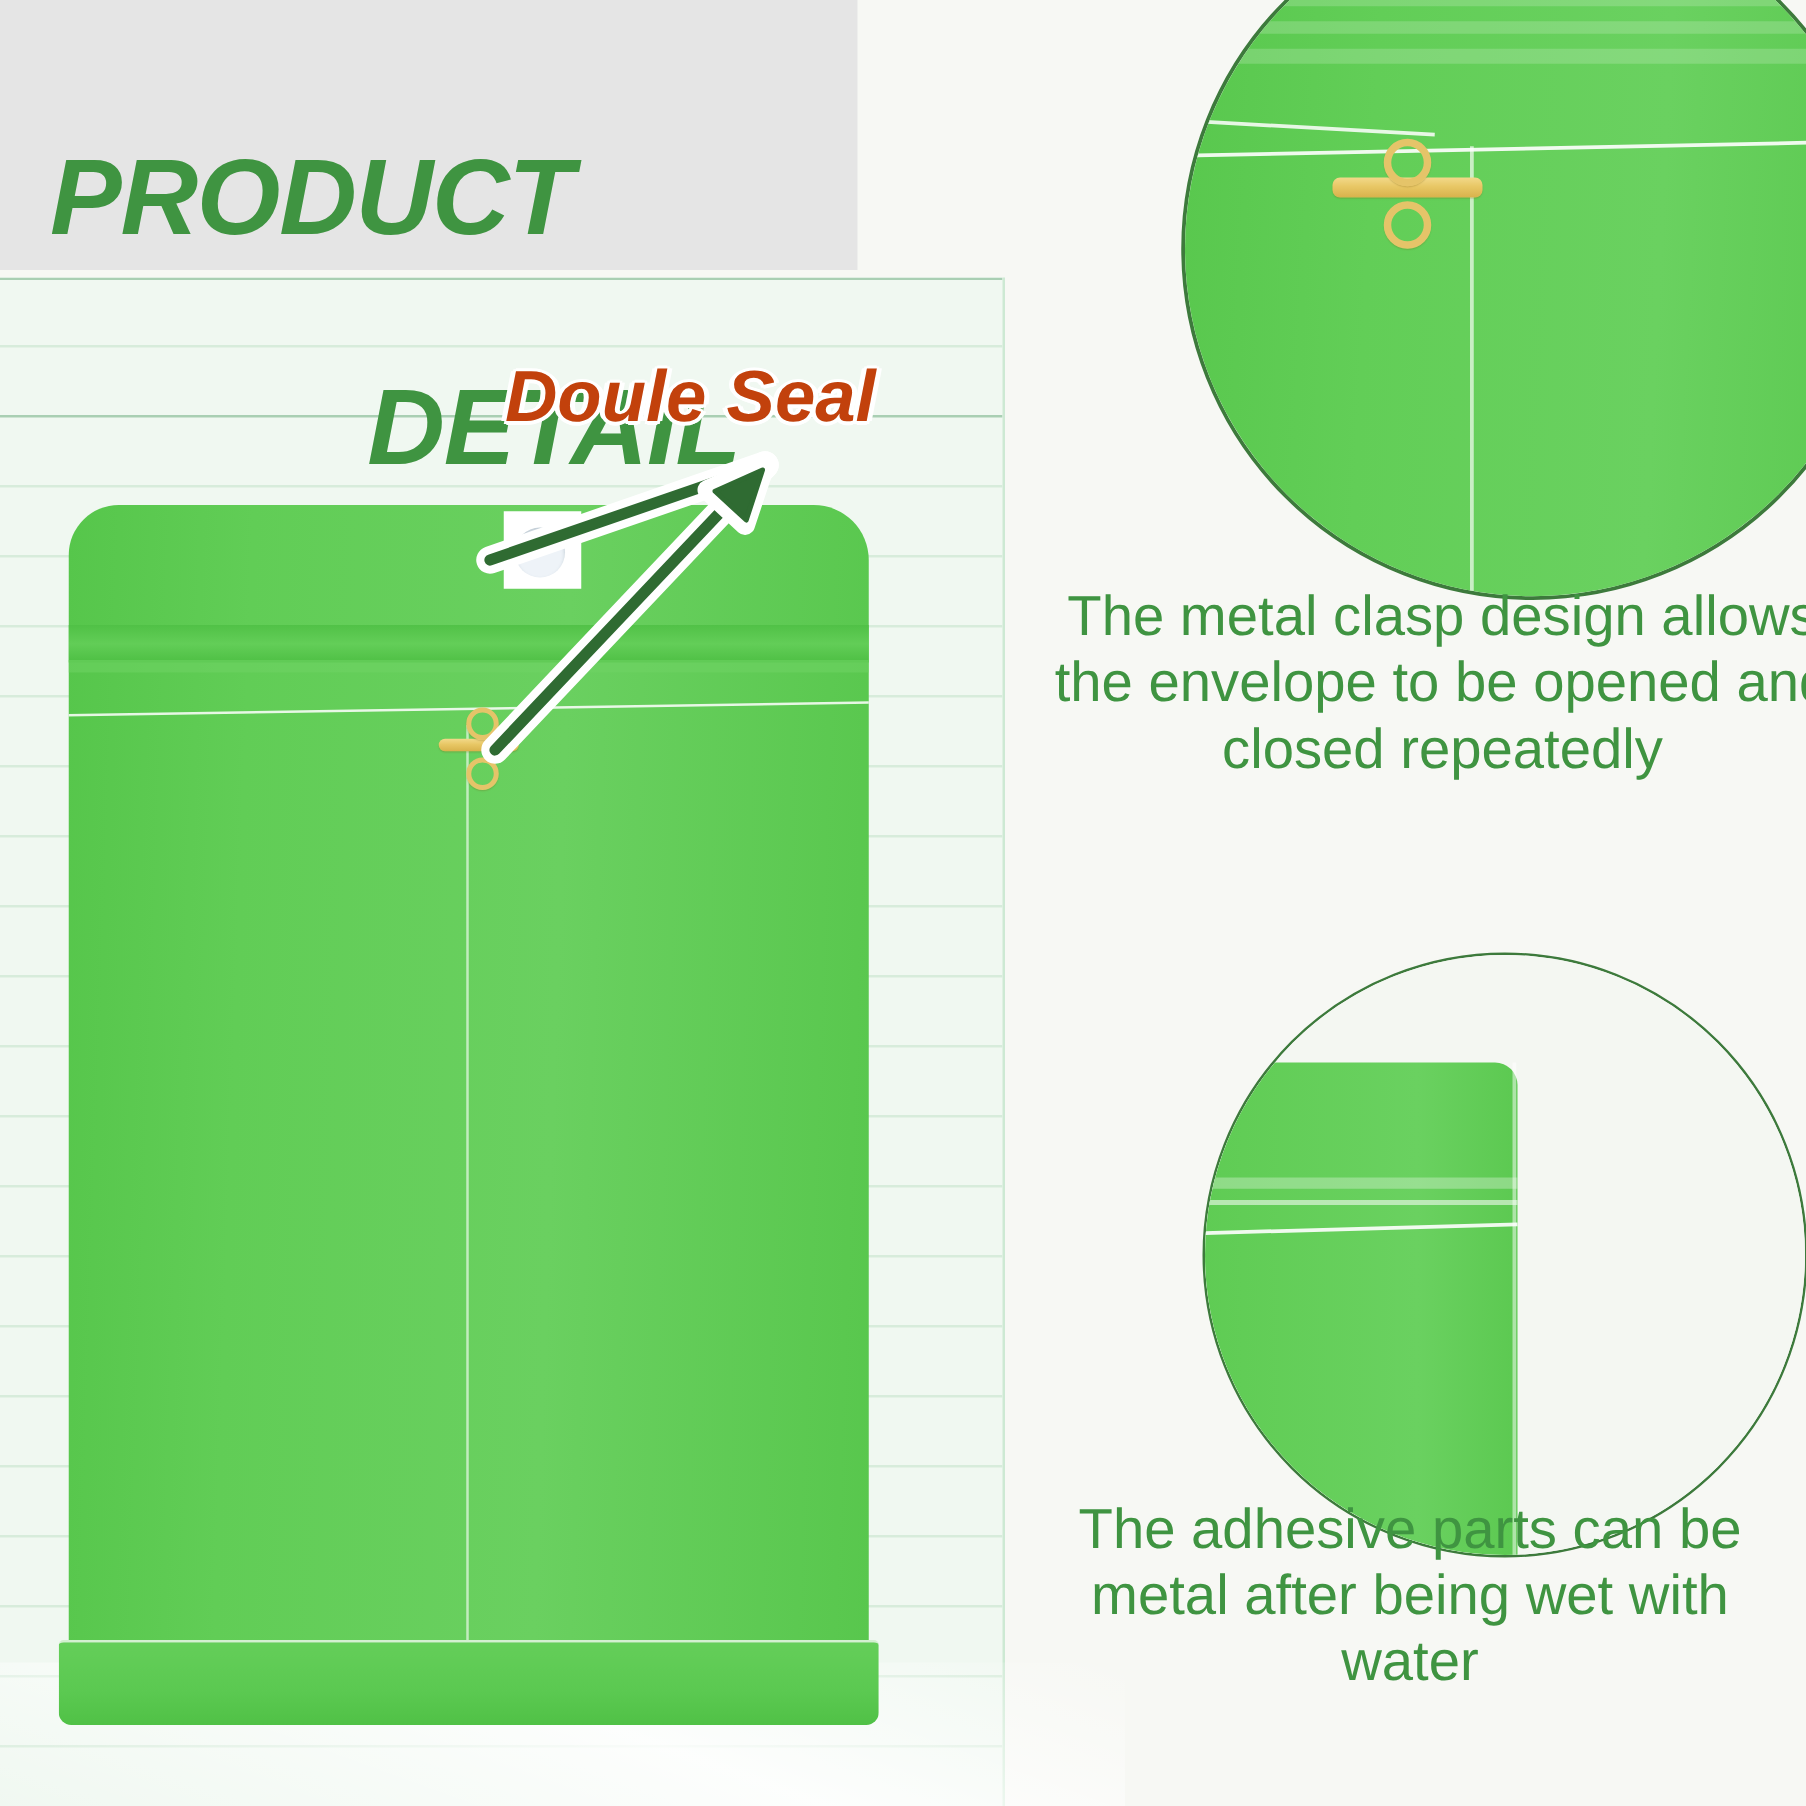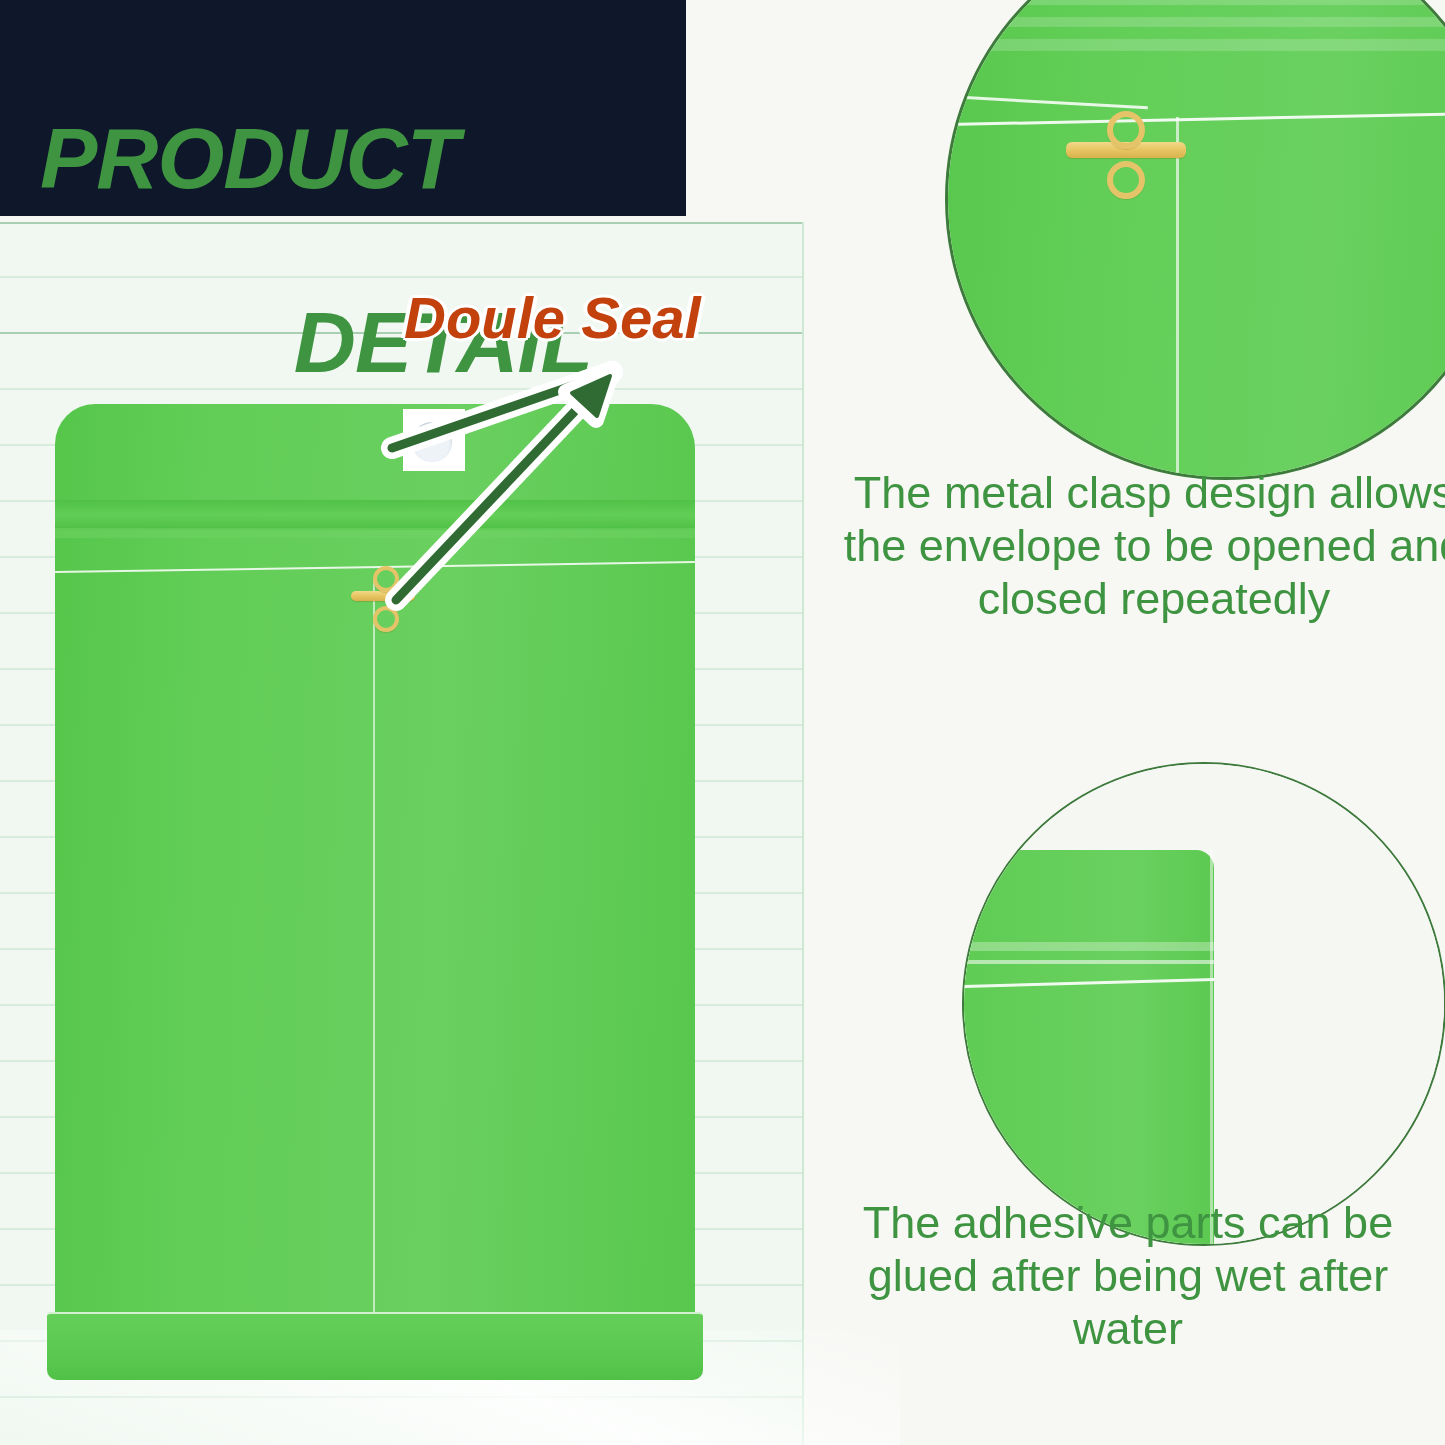--- a/index.html
+++ b/index.html
@@ -25,21 +25,21 @@
 
   
   .floorglow{
     position:absolute;left:0;top:1330px;width:900px;height:120px;
     background:linear-gradient(200deg, rgba(255,255,255,0) 0%, rgba(255,255,255,.85) 45%, rgba(255,255,255,0) 100%);
     pointer-events:none;
   }
 
   
   .header-block{
-    position:absolute;left:0;top:0;width:686px;height:216px;background:#0f172a;
+    position:absolute;left:0;top:0;width:686px;height:216px;background:#e5e5e5;
   }
   .title{
     position:absolute;left:0;top:0;width:640px;height:216px;
     color:#3f9441;
     font-weight:bold;font-style:italic;
     font-size:86px;line-height:92px;
     letter-spacing:-1px;
     padding:20px 0 0 40px;
     box-sizing:border-box;
     white-space:pre-line;
@@ -286,15 +286,15 @@
   <div class="circle" id="circle-bottom">
     <div class="cb-white"></div>
     <div class="cb-green"></div>
     <div class="cb-line1"></div>
     <div class="cb-line2"></div>
     <div class="cb-diag"></div>
     <div class="cb-edge"></div>
   </div>
 
   <div class="caption" id="caption-top">The metal clasp design allows the envelope to be opened and closed repeatedly</div>
-  <div class="caption" id="caption-bottom">The adhesive parts can be glued after being wet after water</div>
+  <div class="caption" id="caption-bottom">The adhesive parts can be metal after being wet with water</div>
 
 </div>
 
 </body></html>

